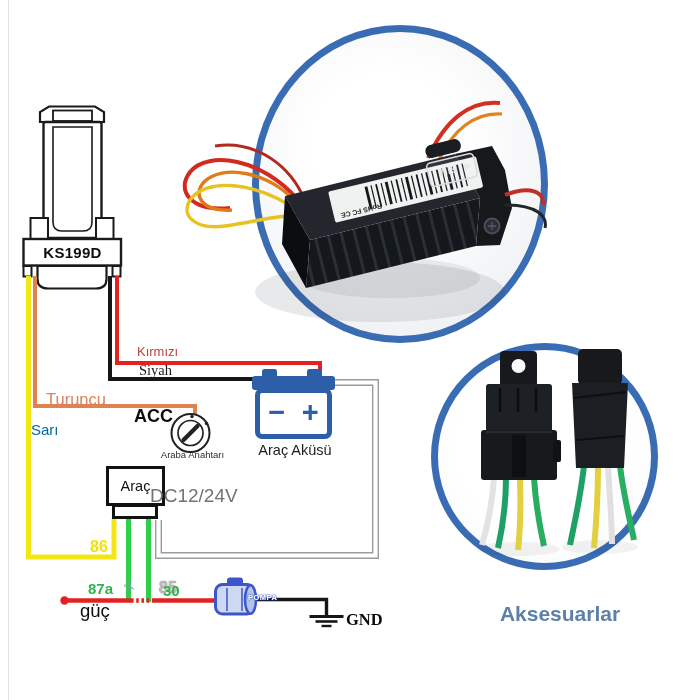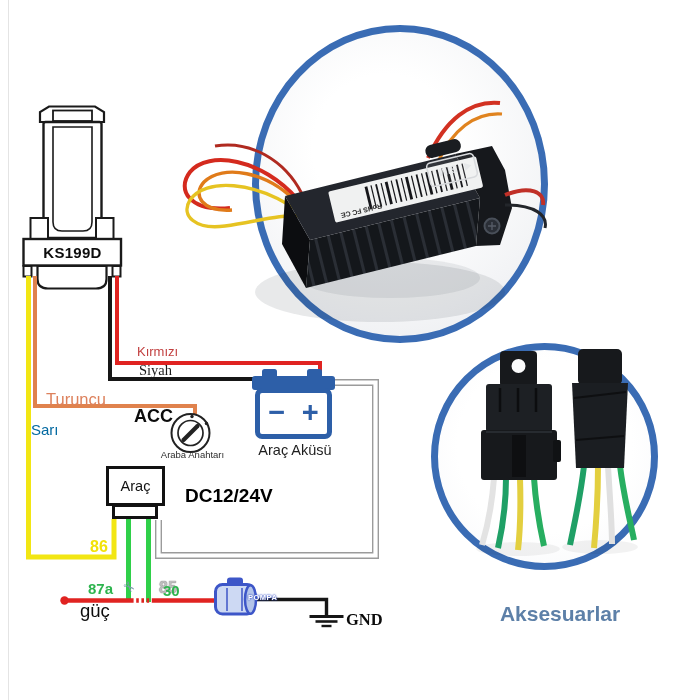--- a/index.html
+++ b/index.html
@@ -28,21 +28,21 @@
      font-size:29px;font-weight:700;color:#2d5fa8;padding-bottom:3px;}
   
   #lbl-ks199d{left:24px;top:245px;width:97px;text-align:center;font-size:15px;font-weight:700;color:#0d0d0d;letter-spacing:.3px;}
   #lbl-kirmizi{left:137px;top:345px;font-size:13px;color:#c24040;}
   #lbl-siyah{left:139px;top:363px;font-size:14.5px;color:#1d1d1d;font-family:Liberation Serif, serif;}
   #lbl-turuncu{left:46px;top:391px;font-size:16.5px;color:#dd815c;}
   #lbl-sari{left:31px;top:422px;font-size:15px;color:#0369a1;}
   #lbl-acc{left:128px;top:407px;width:45px;text-align:right;font-size:18px;font-weight:800;color:#0c0c0c;}
   #lbl-anahtar{left:150px;top:450px;width:85px;text-align:center;font-size:9.5px;color:#2e2e2e;}
   #lbl-akusu{left:254px;top:443px;width:82px;text-align:center;font-size:14.5px;color:#1d1d1d;}
-  #lbl-dc{left:185px;top:486px;font-size:19px;font-weight:700;color:#000000;}
+  #lbl-dc{left:150px;top:486px;font-size:19px;font-weight:400;color:#737373;}
   #lbl-86{left:90px;top:539px;font-size:16px;font-weight:700;color:#f2e207;}
   #lbl-85{left:159px;top:540px;font-size:16px;font-weight:700;color:#bdbdbd;text-shadow:0 0 1px #868686,0 0 1px #868686;margin-top:40px;}
   #lbl-87a{left:88px;top:581px;font-size:15px;font-weight:700;color:#2db44e;}
   #lbl-30{left:163px;top:583px;font-size:15px;font-weight:700;color:#2db44e;}
   #lbl-guc{left:80px;top:601px;font-size:18.5px;color:#0d0d0d;}
   #lbl-pompa{left:215px;top:594px;width:37px;text-align:center;font-size:7.5px;font-weight:700;color:#fff;
      letter-spacing:.5px;text-shadow:0 0 2px #3d56c8,0 0 2px #3d56c8;padding-left:33px;}
   #lbl-gnd{left:346px;top:611px;font-size:16.5px;font-weight:800;color:#0c0c0c;font-family:Liberation Serif, serif;}
   #lbl-aks{left:470px;top:584px;width:180px;text-align:center;font-size:21px;font-weight:600;color:#5d80a8;margin-top:19px;}
   #scissors{left:123px;top:580px;font-size:14px;color:#7d95ac;transform:rotate(45deg);z-index:31;}

